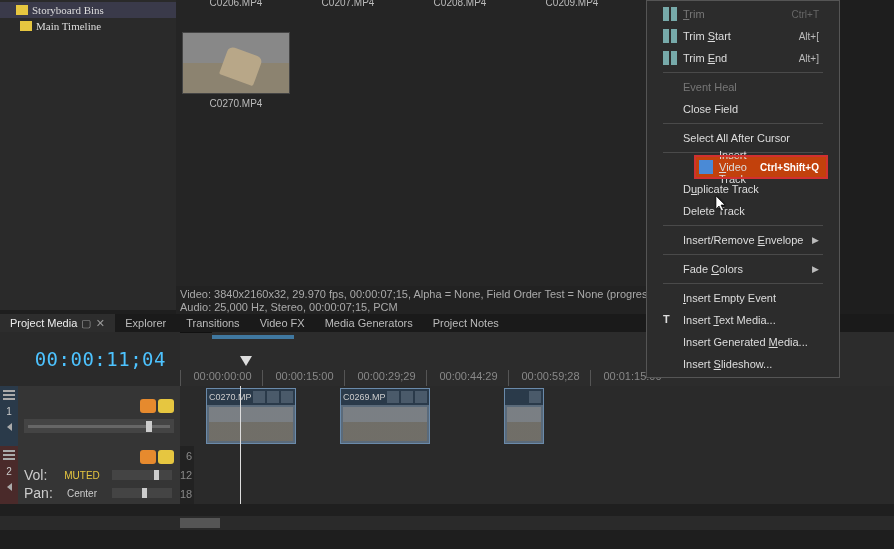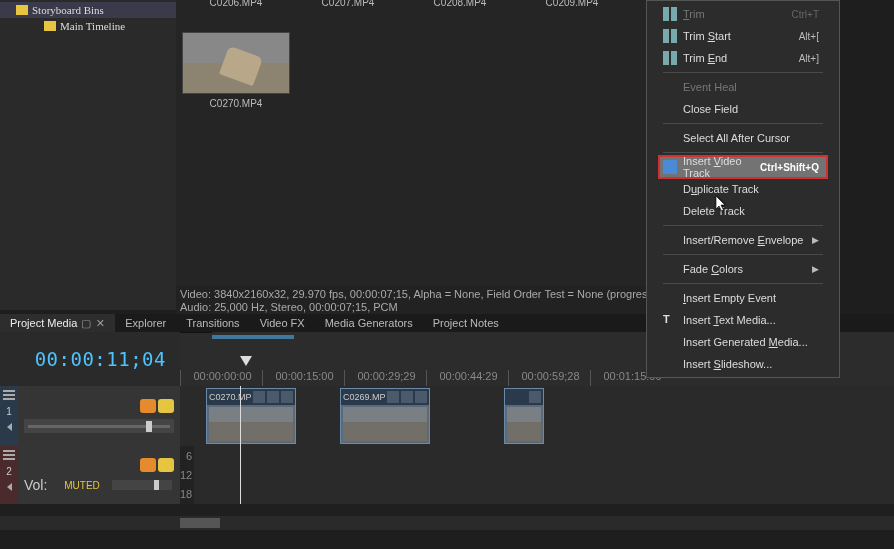--- a/index.html
+++ b/index.html
@@ -2,21 +2,21 @@
 <html><head>
 <meta charset="utf-8">
 <style>
 * { margin: 0; padding: 0; box-sizing: border-box; font-family: "Segoe UI", Tahoma, sans-serif; font-size: 11px; }
 body { background: #1e1e1e; color: #ccc; width: 894px; height: 549px; overflow: hidden; position: relative; }
 
 
 .proj-tree { position: absolute; left: 0; top: 0; width: 176px; height: 310px; background: #2a2a2a; padding-top: 2px; }
 .tree-row { display: flex; align-items: center; gap: 4px; padding: 2px 4px 2px 16px; height: 16px; }
 .tree-row.sel { background: #3a3a4a; }
-.tree-row.indent { padding-left: 44px; text-align: center; }
+.tree-row.indent { padding-left: 20px; text-align: center; }
 .folder-ico { width: 12px; height: 10px; background: #e6c640; display: inline-block; }
 .tree-label { color: #ddd; font-family: Liberation Serif, serif; }
 
 
 .media { position: absolute; left: 176px; top: 0; width: 470px; height: 286px; background: #252525; }
 .thumbs { display: flex; padding: 0 4px; }
 .thumb-col { display: flex; flex-direction: column; align-items: center; width: 112px; }
 .thumb-name-only { color: #bbb; margin-top: -3px; font-size: 10px; text-align: center; }
 .thumb { width: 108px; height: 62px; background: #666; border: 1px solid #444; margin-top: 24px; position: relative; overflow: hidden; }
 .thumb .cat { position: absolute; top: 18px; left: 40px; width: 36px; height: 30px; background: #b8a788; border-radius: 6px 6px 2px 2px; transform: rotate(20deg); }
@@ -83,21 +83,21 @@
 .hscroll { position: absolute; left: 0; top: 516px; width: 894px; height: 14px; background: #2a2a2a; display: flex; align-items: center; }
 .hscroll .thumb-sb { margin-left: 180px; width: 40px; height: 10px; background: #555; }
 
 
 .ctx { position: absolute; left: 646px; top: 0; width: 194px; background: #2c2c2c; border: 1px solid #555; padding: 2px 12px; z-index: 100; }
 .ctx-item { display: flex; align-items: center; height: 22px; padding: 0 8px 0 24px; color: #ddd; position: relative; }
 .ctx-item.disabled { color: #777; }
 .ctx-item .lbl u { text-decoration: underline; }
 .ctx-item .sc { margin-left: auto; color: #bbb; font-size: 10px; }
 .ctx-item.disabled .sc { color: #666; }
-.ctx-item.hl { background: #737373; outline: 2px solid #d03030; outline-offset: -1px; }
+.ctx-item.hl { background: #c2410c; outline: 2px solid #d03030; outline-offset: -1px; margin-left: 36px; }
 .ctx-item.hl .sc { color: #fff; font-weight: bold; }
 .ctx-item .sub { margin-left: auto; font-size: 9px; color: #bbb; }
 .ctx-sep { height: 1px; background: #4a4a4a; margin: 3px 4px; }
 .ctx-item .ico { position: absolute; left: 4px; width: 14px; height: 14px; display: inline-block; }
 .ctx-item .ico.trim { background: linear-gradient(90deg, #7aa 0 40%, transparent 40% 60%, #7aa 60% 100%); }
 .ctx-item .ico.track { background: #4a8ad6; }
 .ctx-item .ico.txt::before { content: "T"; color: #ddd; font-weight: bold; font-size: 11px; }
 .cursor { position: absolute; left: 716px; top: 196px; width: 12px; height: 16px; z-index: 200; }
 .cursor svg { filter: drop-shadow(0 0 1px #000); }
 </style>
@@ -248,20 +248,27 @@
         <span class="pill o"></span>
         <span class="pill y"></span>
       </div>
       <div class="ctrl-row">
         <span class="lab">Vol:</span>
         <span class="val muted">MUTED</span>
         <div class="small-slider">
             <div class="kn2" style="left:70%"></div>
           </div>
       </div>
+      <div class="ctrl-row">
+        <span class="lab">Pan:</span>
+        <span class="val">Center</span>
+        <div class="small-slider">
+            <div class="kn2"></div>
+          </div>
+      </div>
     </div>
     <div class="db-scale">
       <span>6</span>
       <span>12</span>
       <span>18</span>
     </div>
     <div class="track-body">
       <div class="playhead" style="left:46px"></div>
     </div>
   </div>

